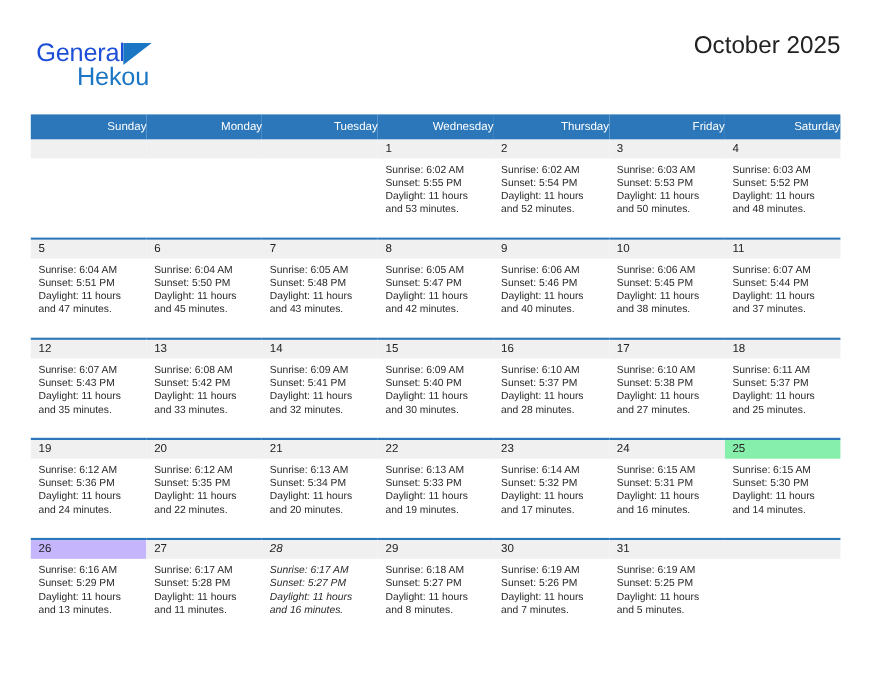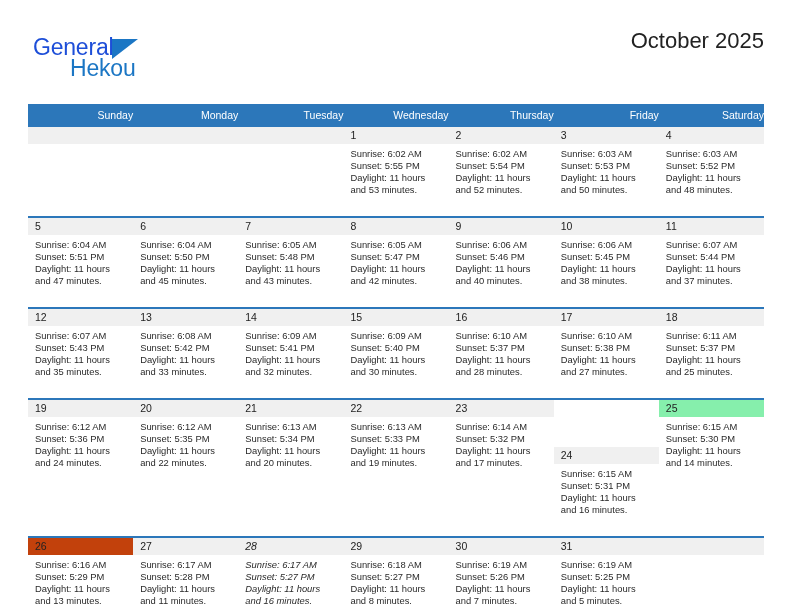--- a/index.html
+++ b/index.html
@@ -439,21 +439,21 @@
               <div class="details">
                 <div>Sunrise: 6:14 AM</div>
                 <div>Sunset: 5:32 PM</div>
                 <div>Daylight: 11 hours</div>
                 <div>and 17 minutes.</div>
               </div>
             </div>
           </td>
           <td style="border-top: 2px solid rgb(44, 119, 186);">
             <div class="daycell">
-              <div class="daynum-band" style="background: rgb(240, 240, 240); margin-top: 47px;">24</div>
+              <div class="daynum-band" style="background: rgb(240, 240, 240);">24</div>
               <div class="details">
                 <div>Sunrise: 6:15 AM</div>
                 <div>Sunset: 5:31 PM</div>
                 <div>Daylight: 11 hours</div>
                 <div>and 16 minutes.</div>
               </div>
             </div>
           </td>
           <td style="border-top: 2px solid rgb(44, 119, 186);">
             <div class="daycell">
@@ -463,21 +463,21 @@
                 <div>Sunset: 5:30 PM</div>
                 <div>Daylight: 11 hours</div>
                 <div>and 14 minutes.</div>
               </div>
             </div>
           </td>
         </tr>
         <tr class="weekrow">
           <td style="border-top: 2px solid rgb(44, 119, 186);">
             <div class="daycell">
-              <div class="daynum-band" style="background: #c2410c;">26</div>
+              <div class="daynum-band" style="background: #c4b5fd;">26</div>
               <div class="details">
                 <div>Sunrise: 6:16 AM</div>
                 <div>Sunset: 5:29 PM</div>
                 <div>Daylight: 11 hours</div>
                 <div>and 13 minutes.</div>
               </div>
             </div>
           </td>
           <td style="border-top: 2px solid rgb(44, 119, 186);">
             <div class="daycell">

